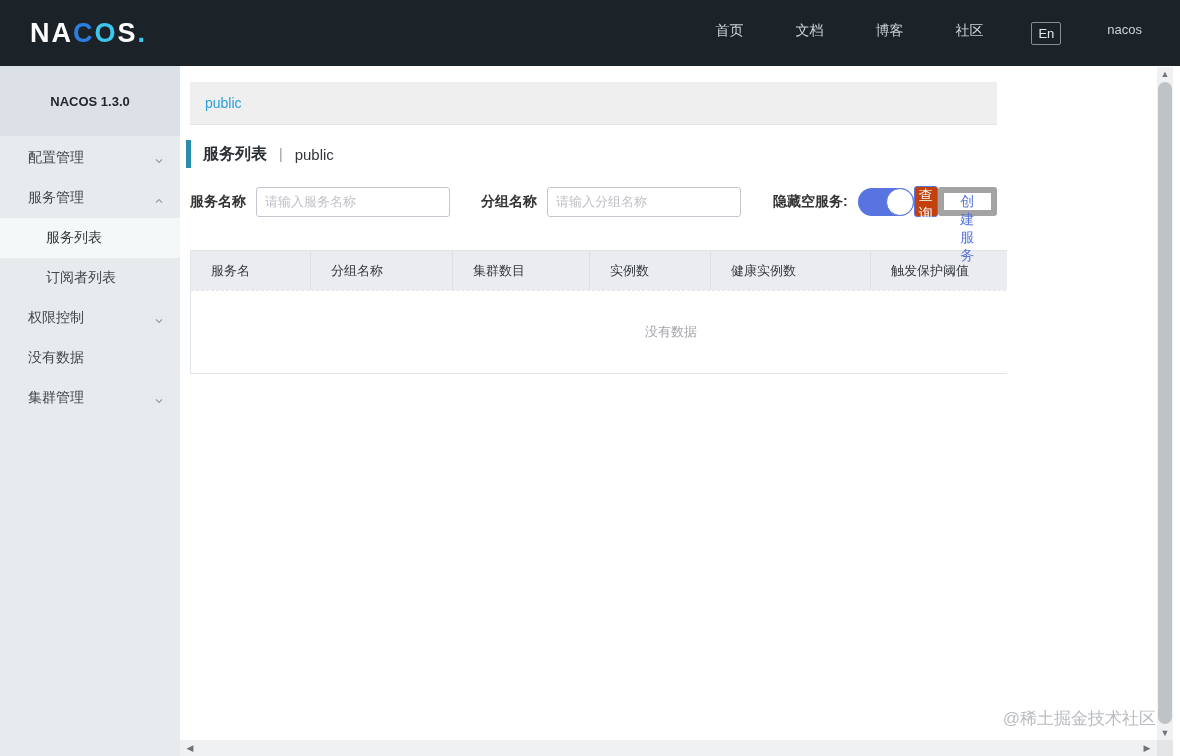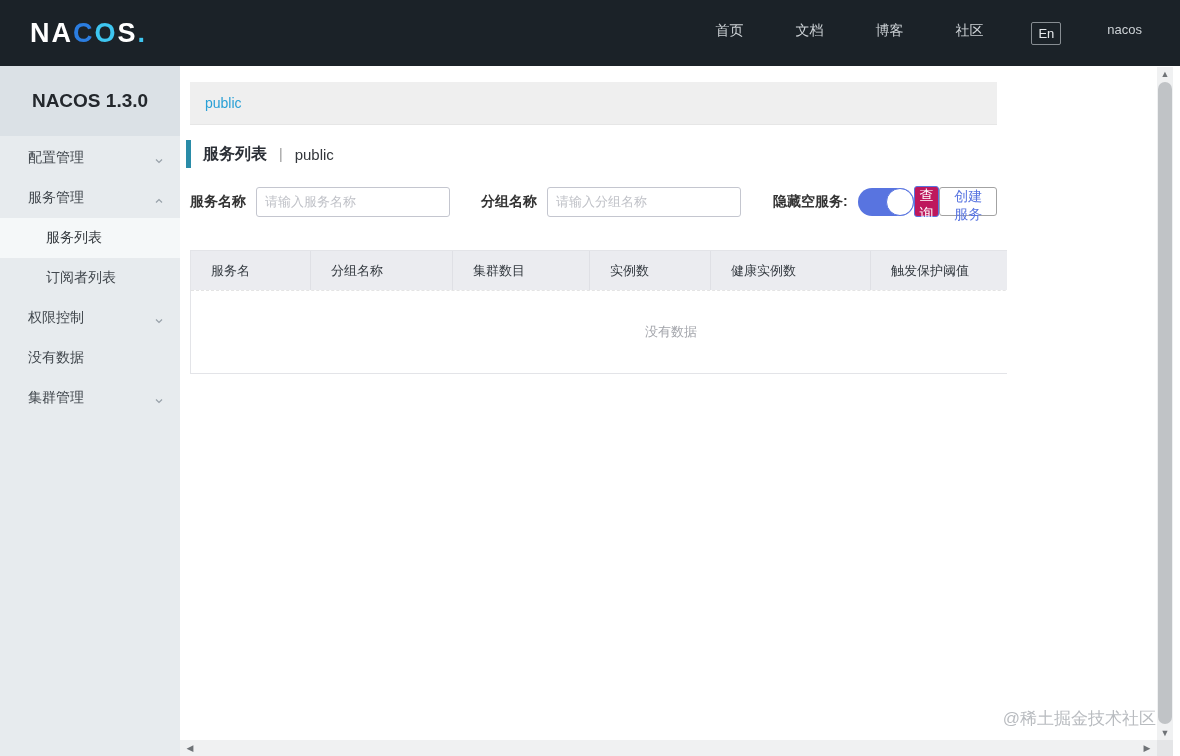--- a/index.html
+++ b/index.html
@@ -16,21 +16,21 @@
   .logo .l-dot { color:#3ec6f0; }
   .topnav { display:flex; align-items:flex-start; }
   .topnav .nav-item { color:#cdd2d6; font-size:14px; margin-left:52px; cursor:pointer; }
   .lang-btn { margin-left:48px; border:1px solid #878d92; border-radius:2px; color:#e4e7e9;
               font-size:13px; padding:3px 6px; cursor:pointer; }
   .user-name { color:#cdd2d6; font-size:13px; margin-left:46px; cursor:pointer; }
 
   
   .sidebar { position:absolute; left:0; top:66px; width:180px; height:690px; background:#e7ebee; }
   .sidebar-header { height:70px; background:#dbe1e6; display:flex; align-items:center; justify-content:center;
-                    font-size:19px; font-weight:bold; color:#23272c; }
+                    font-size:13px; font-weight:bold; color:#23272c; }
   .menu { padding-top:2px; }
   .menu-item { height:40px; display:flex; align-items:center; padding:0 16px 0 28px;
                font-size:14px; color:#41474d; cursor:pointer; justify-content:space-between; }
   .menu-item.sub { padding-left:46px; }
   .menu-item.active { background:#f5f8f9; color:#33383d; }
   .chev { width:10px; height:10px; display:inline-block; }
 
   
   .main { position:absolute; left:180px; top:66px; width:827px; height:674px; background:#fff; overflow:hidden; }
   .ns-bar { margin:16px 10px 0 10px; height:43px; background:#efefef; border-bottom:1px solid #e6e6e6;
@@ -49,24 +49,24 @@
              color:#333; background:#fff; outline:none; }
   .f-input::placeholder { color:#c0c2c8; }
   .inp-service { width:197px; margin-left:10px; }
   .lbl-group { margin-left:31px; }
   .inp-group { width:200px; margin-left:10px; }
   .lbl-hide { margin-left:32px; }
   .toggle { position:relative; width:56px; height:28px; background:#5874e0; border-radius:14px;
             margin-left:10px; cursor:pointer; flex:none; }
   .toggle-knob { position:absolute; right:0; top:0; width:28px; height:28px; background:#fff;
                  border:1px solid #5874e0; border-radius:50%; }
-  .btn-primary { height:31px; padding:0 4px; background:#be185d; color:#fff;
+  .btn-primary { height:31px; padding:0 4px; background:#c2410c; color:#fff;
                  border:1px solid #5874e0; border-radius:3px; font-size:14px; cursor:pointer; }
   .btn-outline { margin-left:auto; height:29px; padding:0 12px; background:#fff; color:#5874e0;
-                 border:1px solid #a3a3a3; border-radius:3px; font-size:14px; cursor:pointer; }
+                 border:6px solid #a3a3a3; border-radius:3px; font-size:14px; cursor:pointer; }
 
   
   .svc-table { margin:33px 10px 0 10px; width:962px; border:1px solid #e3e4e8; border-bottom:none; }
   .thead { display:flex; background:#ebecf0; height:39px; }
   .th { display:flex; align-items:center; padding-left:20px; font-size:13px; color:#343a40;
         border-right:1px solid #dfe0e5; }
   .th:last-child { border-right:none; justify-content:center; padding-left:0; }
   .th-0 { width:120px; } .th-1 { width:142px; } .th-2 { width:137px; } .th-3 { width:121px; }
   .th-4 { width:160px; } .th-5 { width:183px; } .th-6 { width:97px; }
   .tbody-empty { height:84px; background:#fff; border-top:1px dashed #e4e4e4; border-bottom:1px solid #e3e4e8;

